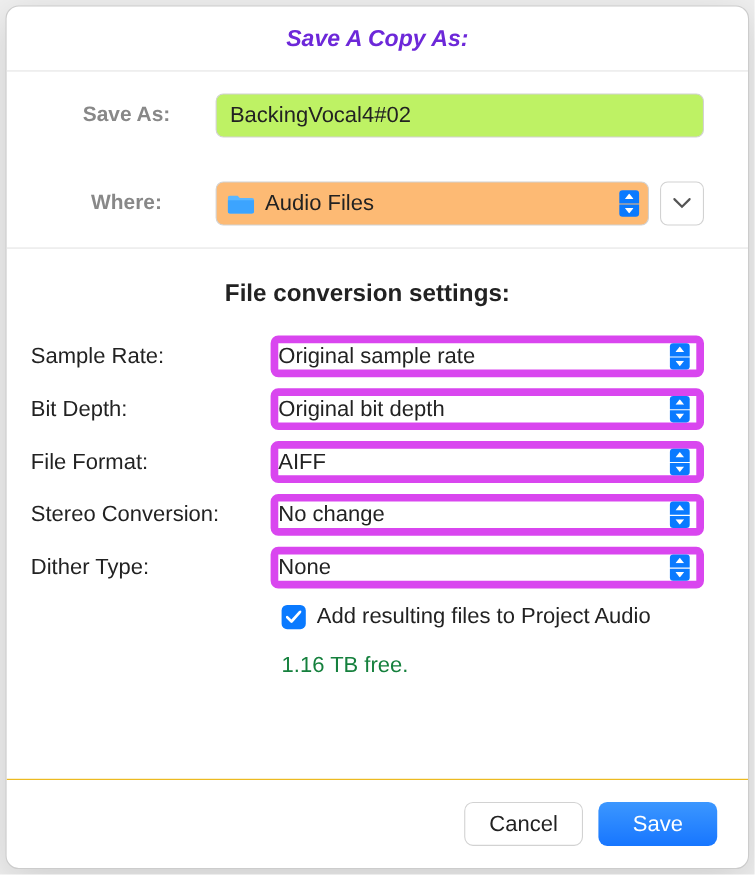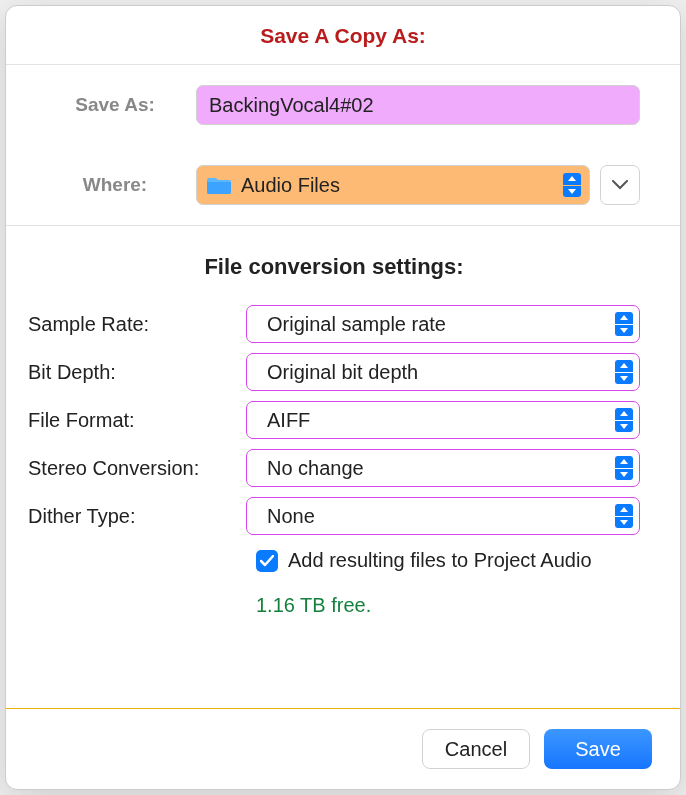--- a/index.html
+++ b/index.html
@@ -21,21 +21,22 @@
     box-shadow: 0 10px 40px rgba(0,0,0,0.15);
     display: flex;
     flex-direction: column;
     overflow: hidden;
   }
   .dialog-title {
     text-align: center;
     font-weight: 700;
     font-size: 21px;
     padding: 18px 0 16px;
-    color: #b91c1c;
+    color: #6d28d9;
+    font-style: italic;
   }
   .hr { border: none; border-top: 1px solid #e3e3e3; }
   .section { padding: 20px 40px; }
   .row {
     display: flex;
     align-items: center;
     margin-bottom: 20px;
   }
   .row:last-child { margin-bottom: 0; margin-top: 40px; }
   .row-label {
@@ -47,21 +48,21 @@
     font-weight: bold;
   }
   .text-input {
     flex: 1;
     height: 40px;
     border: 1px solid #d2d2d2;
     border-radius: 7px;
     padding: 0 12px;
     font-size: 20px;
     color: #222;
-    background: #f0abfc;
+    background: #bef264;
   }
   .where-row { display: flex; align-items: center; gap: 10px; }
   .folder-select {
     flex: 1;
     height: 40px;
     border: 1px solid #d2d2d2;
     border-radius: 7px;
     display: flex;
     align-items: center;
     padding: 0 8px 0 10px;
@@ -114,25 +115,25 @@
   .conv-label {
     width: 218px;
     text-align: left;
     padding-right: 10px;
     font-size: 20px;
     color: #222;
   }
   .select {
     flex: 1;
     height: 38px;
-    border: 1px solid #d946ef;
+    border: 7px solid #d946ef;
     border-radius: 7px;
     display: flex;
     align-items: center;
-    padding: 0 6px 0 20px;
+    padding: 0 6px 0 0;
     background: #fff;
     position: relative;
   }
   .select-text {
     flex: 1;
     font-size: 20px;
     color: #222;
   }
   .check-row {
     display: flex;

